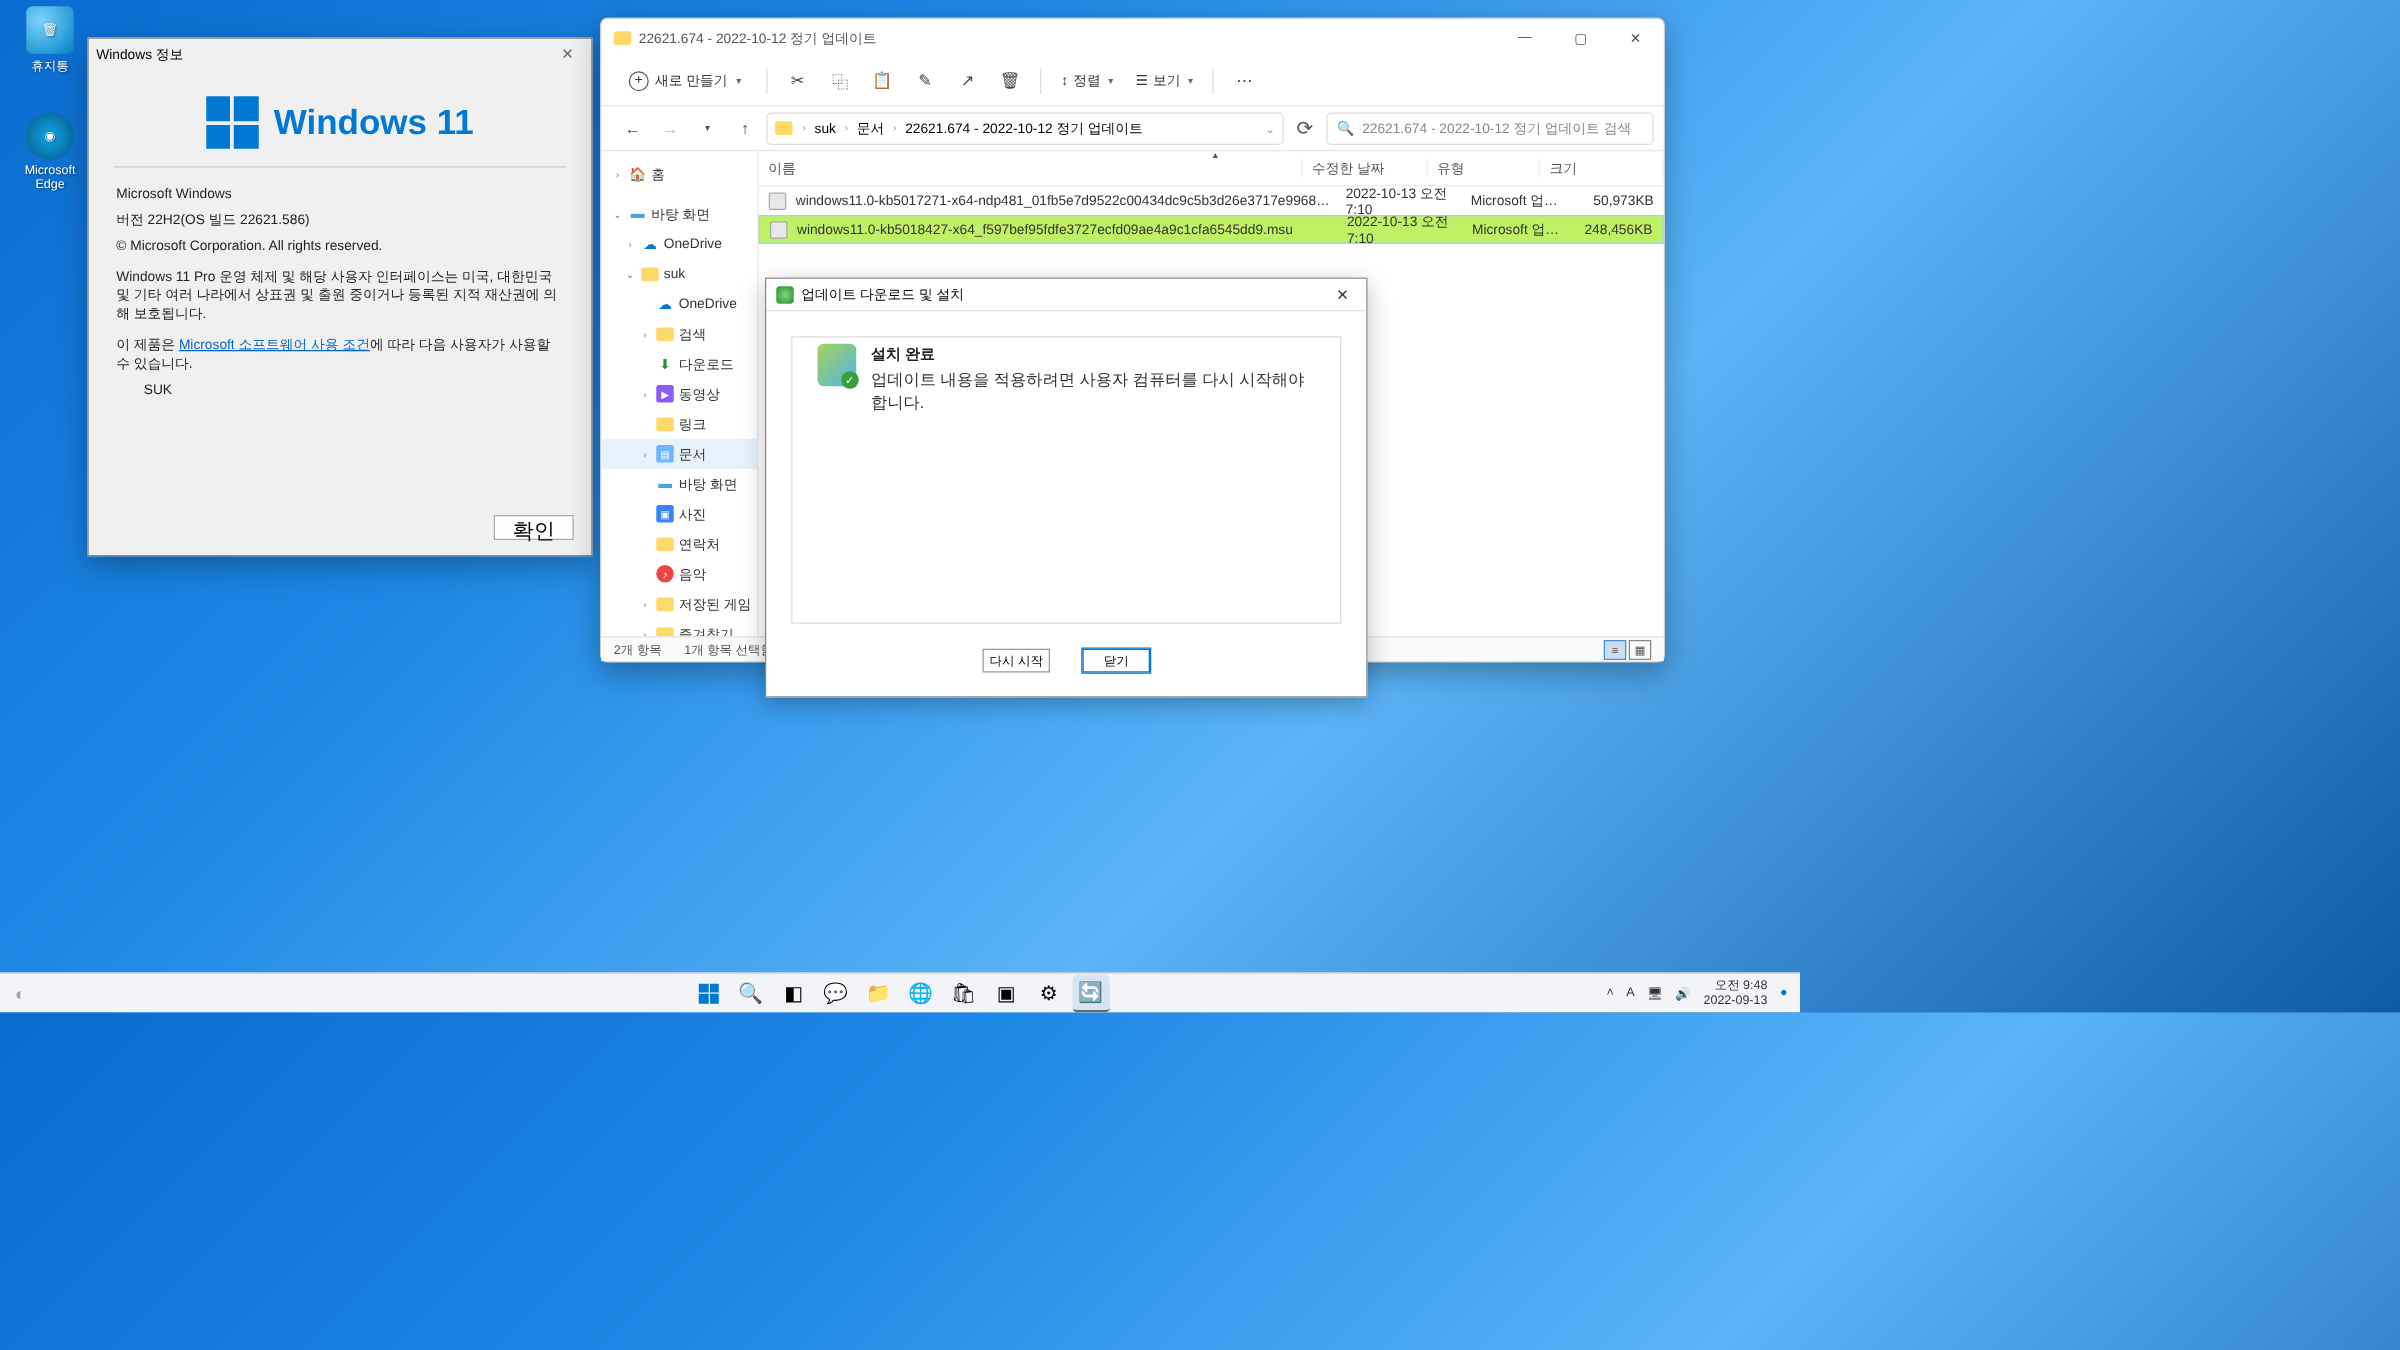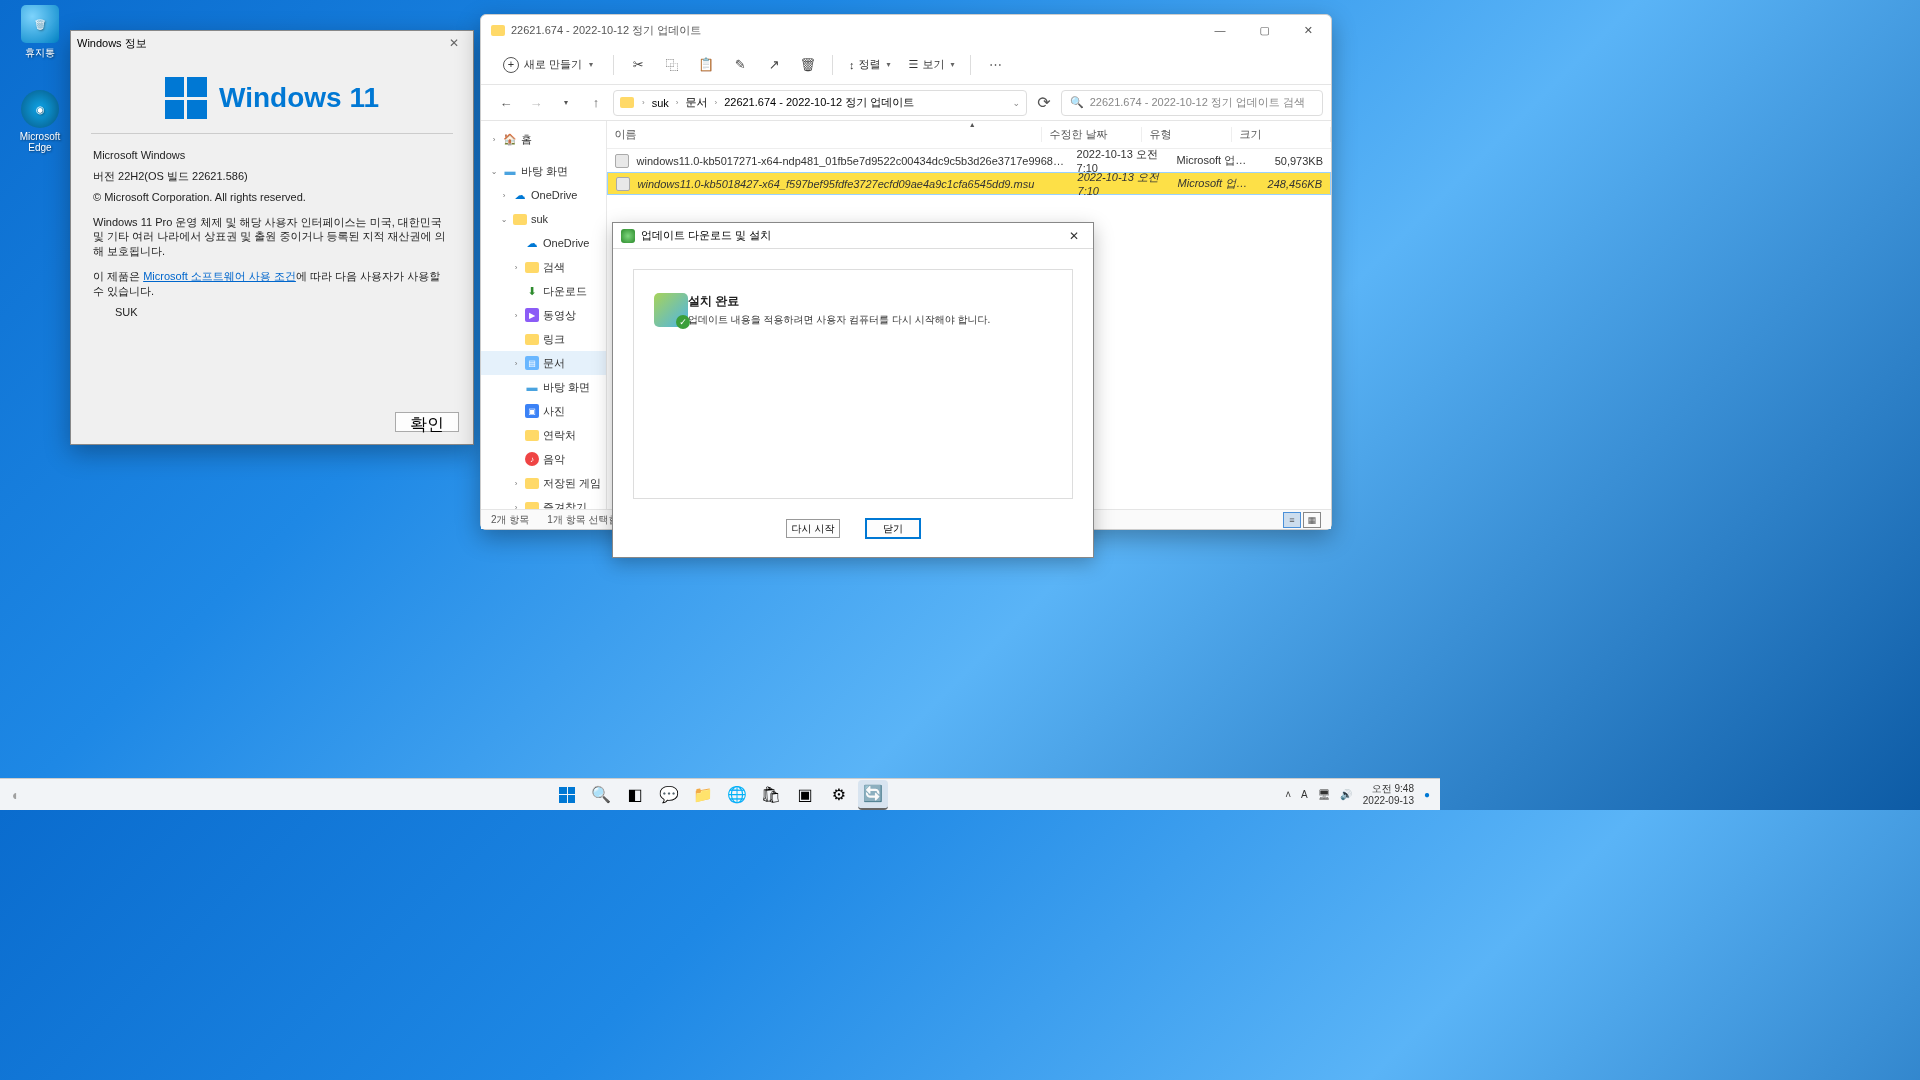--- a/index.html
+++ b/index.html
@@ -66,43 +66,43 @@
 .explorer .side-item .ic { width: 14px; height: 14px; display: inline-flex; align-items: center; justify-content: center; font-size: 11px; }
 .explorer .side-item .fold-ic { width: 14px; height: 11px; background: #ffd968; border-radius: 2px; }
 .explorer .side-item.indent1 { padding-left: 18px; }
 .explorer .side-item.indent2 { padding-left: 30px; }
 
 .explorer .content { flex: 1; position: relative; }
 .explorer .col-headers { display: flex; height: 28px; align-items: center; font-size: 11px; color: #555; border-bottom: 1px solid #eee; }
 .explorer .col-headers .col { padding: 0 8px; border-right: 1px solid #eee; }
 .explorer .col-headers .sort-ind { position: absolute; left: 50%; top: 0; font-size: 7px; color: #555; }
 .explorer .file-row { display: flex; height: 23px; align-items: center; font-size: 11px; color: #333; }
-.explorer .file-row.sel { background: #fde047; border: 1px solid #99d1ff; font-style: italic; }
+.explorer .file-row.sel { background: #bef264; border: 1px solid #99d1ff; }
 .explorer .file-row .file-ic { width: 14px; height: 14px; margin: 0 5px 0 8px; background: #e8e8e8; border: 1px solid #aaa; border-radius: 2px; display: inline-block; }
 .explorer .col-name { width: 435px; padding-left: 3px; overflow: hidden; text-overflow: ellipsis; white-space: nowrap; }
 .explorer .col-date { width: 100px; padding: 0 8px; }
 .explorer .col-type { width: 90px; padding: 0 8px; overflow: hidden; text-overflow: ellipsis; white-space: nowrap; }
 .explorer .col-size { flex: 1; padding: 0 8px; text-align: right; }
 
 .explorer .statusbar { position: absolute; bottom: 0; left: 0; right: 0; height: 20px; border-top: 1px solid #e5e5e5; display: flex; align-items: center; padding: 0 10px; font-size: 10px; color: #555; background: #fafafa; }
 .explorer .statusbar .sb-right { margin-left: auto; display: flex; gap: 2px; }
 .explorer .statusbar .view-ic { width: 18px; height: 16px; border: 1px solid #888; display: flex; align-items: center; justify-content: center; font-size: 9px; }
 .explorer .statusbar .view-ic.active { background: #cde; border-color: #4a90d9; }
 
 
 .dialog { position: absolute; top: 222px; left: 612px; width: 482px; height: 336px; background: #fff; border: 1px solid #888; box-shadow: 0 6px 18px rgba(0,0,0,0.25); }
 .dialog .dlg-title { height: 26px; display: flex; align-items: center; padding: 0 8px; font-size: 11px; border-bottom: 1px solid #ddd; justify-content: center; }
 .dialog .dlg-title .upd-ic { width: 14px; height: 14px; background: radial-gradient(circle, #7ed67e, #2a8a2a); border-radius: 3px; margin-right: 6px; }
 .dialog .dlg-title .dlg-close { margin-left: auto; font-size: 12px; color: #333; cursor: pointer; padding: 2px 6px; }
 .dialog .dlg-body { padding: 20px; }
-.dialog .dlg-panel { border: 1px solid #ddd; height: 230px; padding: 23px 20px; display: flex; }
+.dialog .dlg-panel { border: 1px solid #ddd; height: 230px; padding: 5px 20px; display: flex; gap: 12px; }
 .dialog .dlg-panel .big-ic { width: 34px; height: 34px; background: linear-gradient(135deg, #a7d35a, #4eb4e6); border-radius: 5px; position: relative; }
 .dialog .dlg-panel .big-ic::after { content: "✓"; position: absolute; right: -2px; bottom: -2px; width: 14px; height: 14px; background: #3a9f3a; color: #fff; border-radius: 50%; font-size: 9px; display: flex; align-items: center; justify-content: center; }
 .dialog .dlg-panel .msg-title { font-size: 12px; font-weight: 600; color: #222; margin-bottom: 3px; }
-.dialog .dlg-panel .msg-body { font-size: 10px; color: #333; }
+.dialog .dlg-panel .msg-body { font-size: 13px; color: #333; }
 .dialog .dlg-buttons { display: flex; justify-content: center; gap: 26px; padding: 0 20px; }
 .dialog .dlg-buttons button { width: 54px; height: 19px; font-size: 10px; border: 1px solid #999; background: #fdfdfd; }
 .dialog .dlg-buttons button.primary { border-color: #0078d4; box-shadow: 0 0 0 1px #0078d4; }
 
 
 .taskbar { position: absolute; bottom: 0; left: 0; right: 0; height: 32px; background: #f2f4f7; border-top: 1px solid #ccc; display: flex; align-items: center; }
 .taskbar .weather { font-size: 14px; padding: 0 12px; color: #a0a0a0; }
 .taskbar .center { position: absolute; left: 50%; transform: translateX(-50%); display: flex; gap: 4px; }
 .taskbar .tb-app { width: 30px; height: 30px; display: flex; align-items: center; justify-content: center; border-radius: 4px; font-size: 16px; }
 .taskbar .tb-app.active { background: #d8e4f0; border-bottom: 2px solid #666; }

